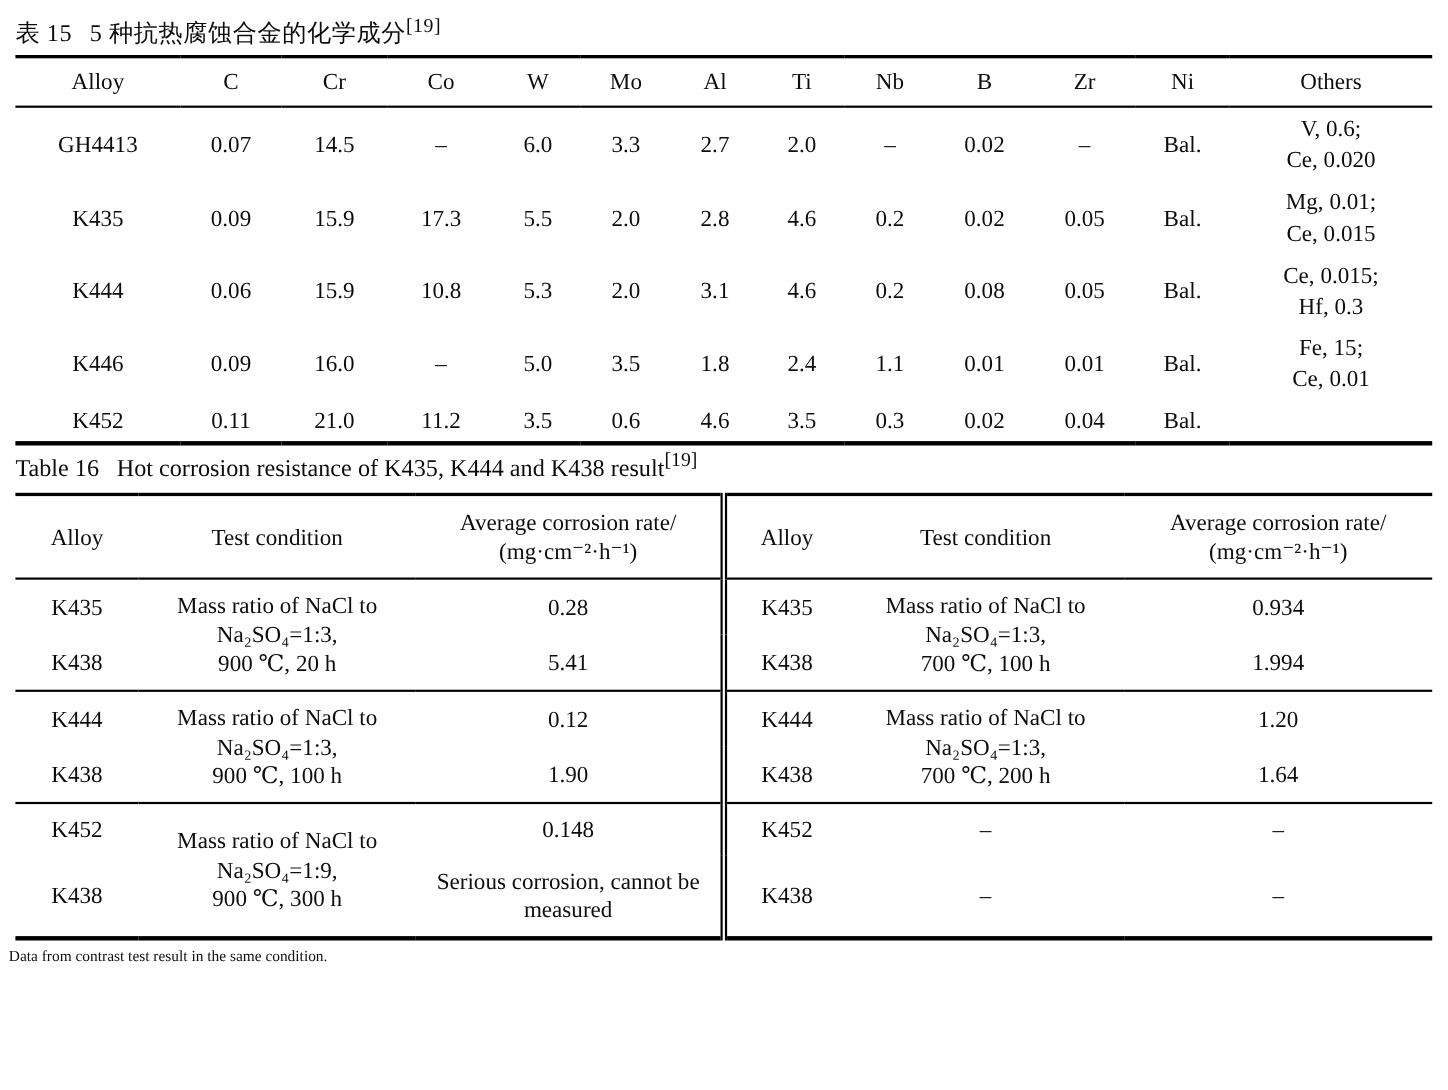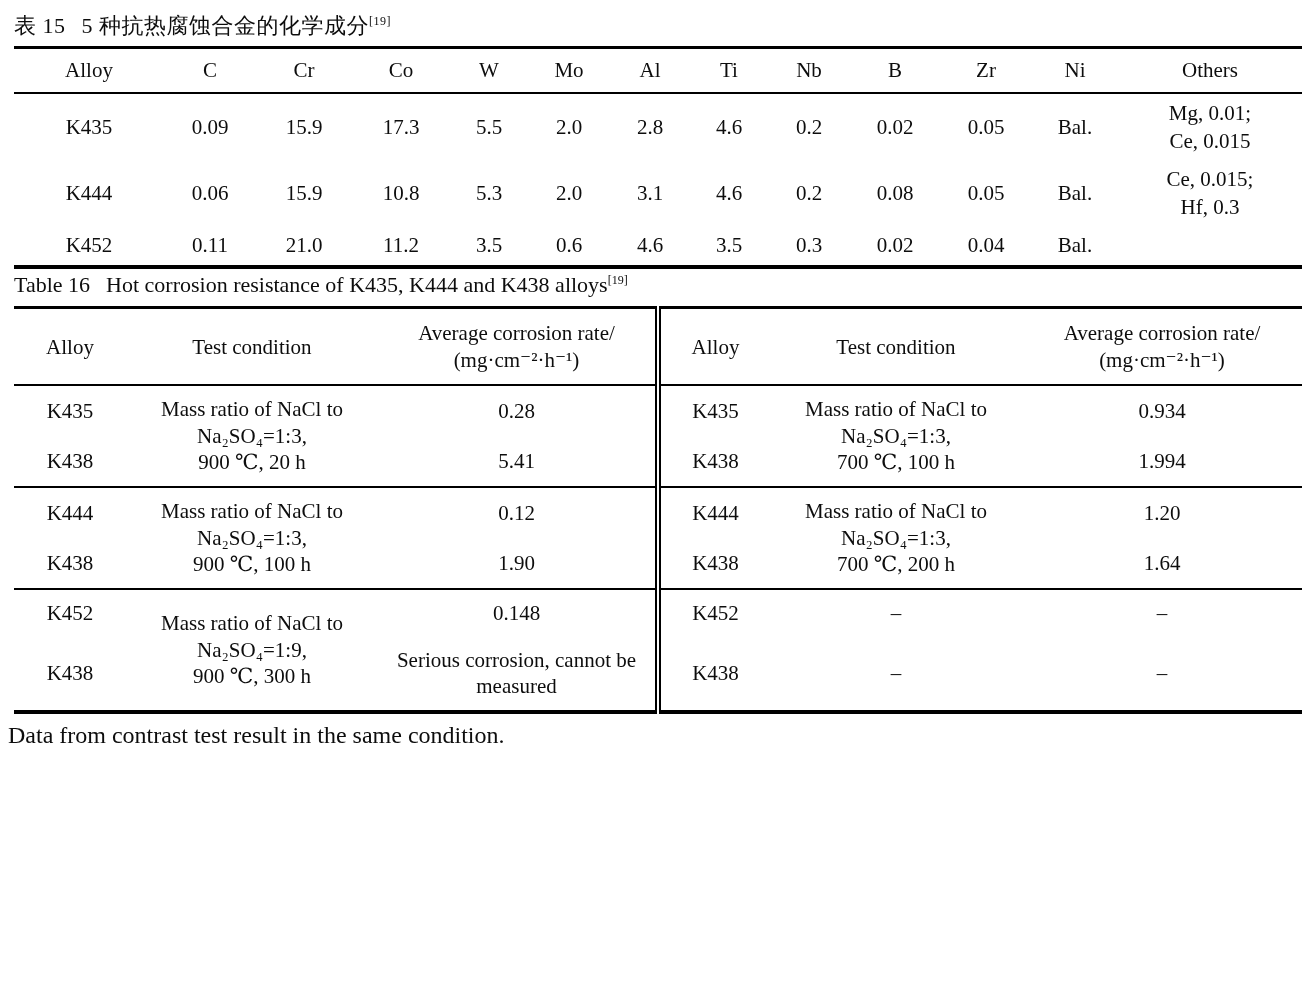--- a/index.html
+++ b/index.html
@@ -9,21 +9,21 @@
     color: #0d0d0d;
     font-family: "Liberation Serif", "DejaVu Serif", serif;
   }
   body { width: 1316px; height: 991px; overflow: hidden; }
   .page { padding: 10px 14px 0 14px; }
 
   
   .caption { font-size: 22px; line-height: 1.45; white-space: nowrap; }
   .caption .cap-label { font-weight: normal; }
   .caption .cap-text { margin-left: 16px; }
-  .caption sup { font-size: 12px; }
+  .caption sup { font-size: 18px; }
   .cap-zh { letter-spacing: 0.5px; }
 
   
   table { border-collapse: collapse; table-layout: fixed; }
   .t15 {
     width: 1288px;
     margin-top: 4px;
     border-top: 3px solid #000;
     border-bottom: 4px solid #000;
     font-size: 21px;
@@ -63,21 +63,21 @@
     text-align: center;
     vertical-align: middle;
     padding: 10px 4px;
     white-space: pre-line;
     line-height: 1.27;
   }
   .t16 .sep { border-left: 6px double #000; }
 
   
   .footnote {
-    font-size: 24px;
+    font-size: 14px;
     margin-top: 8px;
     margin-left: -6px;
   }
 </style>
 </head>
 <body>
 
 <div class="page">
 
   <div class="caption cap-zh">
@@ -112,20 +112,36 @@
         <th>Ti</th>
         <th>Nb</th>
         <th>B</th>
         <th>Zr</th>
         <th>Ni</th>
         <th>Others</th>
       </tr>
     </thead>
     <tbody>
       <tr>
+        <td>GH4413</td>
+        <td>0.07</td>
+        <td>14.5</td>
+        <td>–</td>
+        <td>6.0</td>
+        <td>3.3</td>
+        <td>2.7</td>
+        <td>2.0</td>
+        <td>–</td>
+        <td>0.02</td>
+        <td>–</td>
+        <td>Bal.</td>
+        <td class="others">V, 0.6;
+Ce, 0.020</td>
+      </tr>
+      <tr>
         <td>K435</td>
         <td>0.09</td>
         <td>15.9</td>
         <td>17.3</td>
         <td>5.5</td>
         <td>2.0</td>
         <td>2.8</td>
         <td>4.6</td>
         <td>0.2</td>
         <td>0.02</td>
@@ -144,39 +160,55 @@
         <td>3.1</td>
         <td>4.6</td>
         <td>0.2</td>
         <td>0.08</td>
         <td>0.05</td>
         <td>Bal.</td>
         <td class="others">Ce, 0.015;
 Hf, 0.3</td>
       </tr>
       <tr>
+        <td>K446</td>
+        <td>0.09</td>
+        <td>16.0</td>
+        <td>–</td>
+        <td>5.0</td>
+        <td>3.5</td>
+        <td>1.8</td>
+        <td>2.4</td>
+        <td>1.1</td>
+        <td>0.01</td>
+        <td>0.01</td>
+        <td>Bal.</td>
+        <td class="others">Fe, 15;
+Ce, 0.01</td>
+      </tr>
+      <tr>
         <td>K452</td>
         <td>0.11</td>
         <td>21.0</td>
         <td>11.2</td>
         <td>3.5</td>
         <td>0.6</td>
         <td>4.6</td>
         <td>3.5</td>
         <td>0.3</td>
         <td>0.02</td>
         <td>0.04</td>
         <td>Bal.</td>
         <td class="others"></td>
       </tr>
     </tbody>
   </table>
 
   <div class="caption cap-en">
-    <span class="cap-label">Table 16</span><span class="cap-text">Hot corrosion resistance of K435, K444 and K438 alloys</span><sup>[19]</sup>
+    <span class="cap-label">Table 16</span><span class="cap-text">Hot corrosion resistance of K435, K444 and K438 result</span><sup>[19]</sup>
   </div>
 
   <table class="t16">
     <colgroup>
       <col style="width:112px">
         <col style="width:252px">
         <col style="width:280px">
       <col style="width:112px">
         <col style="width:252px">
         <col style="width:280px">

